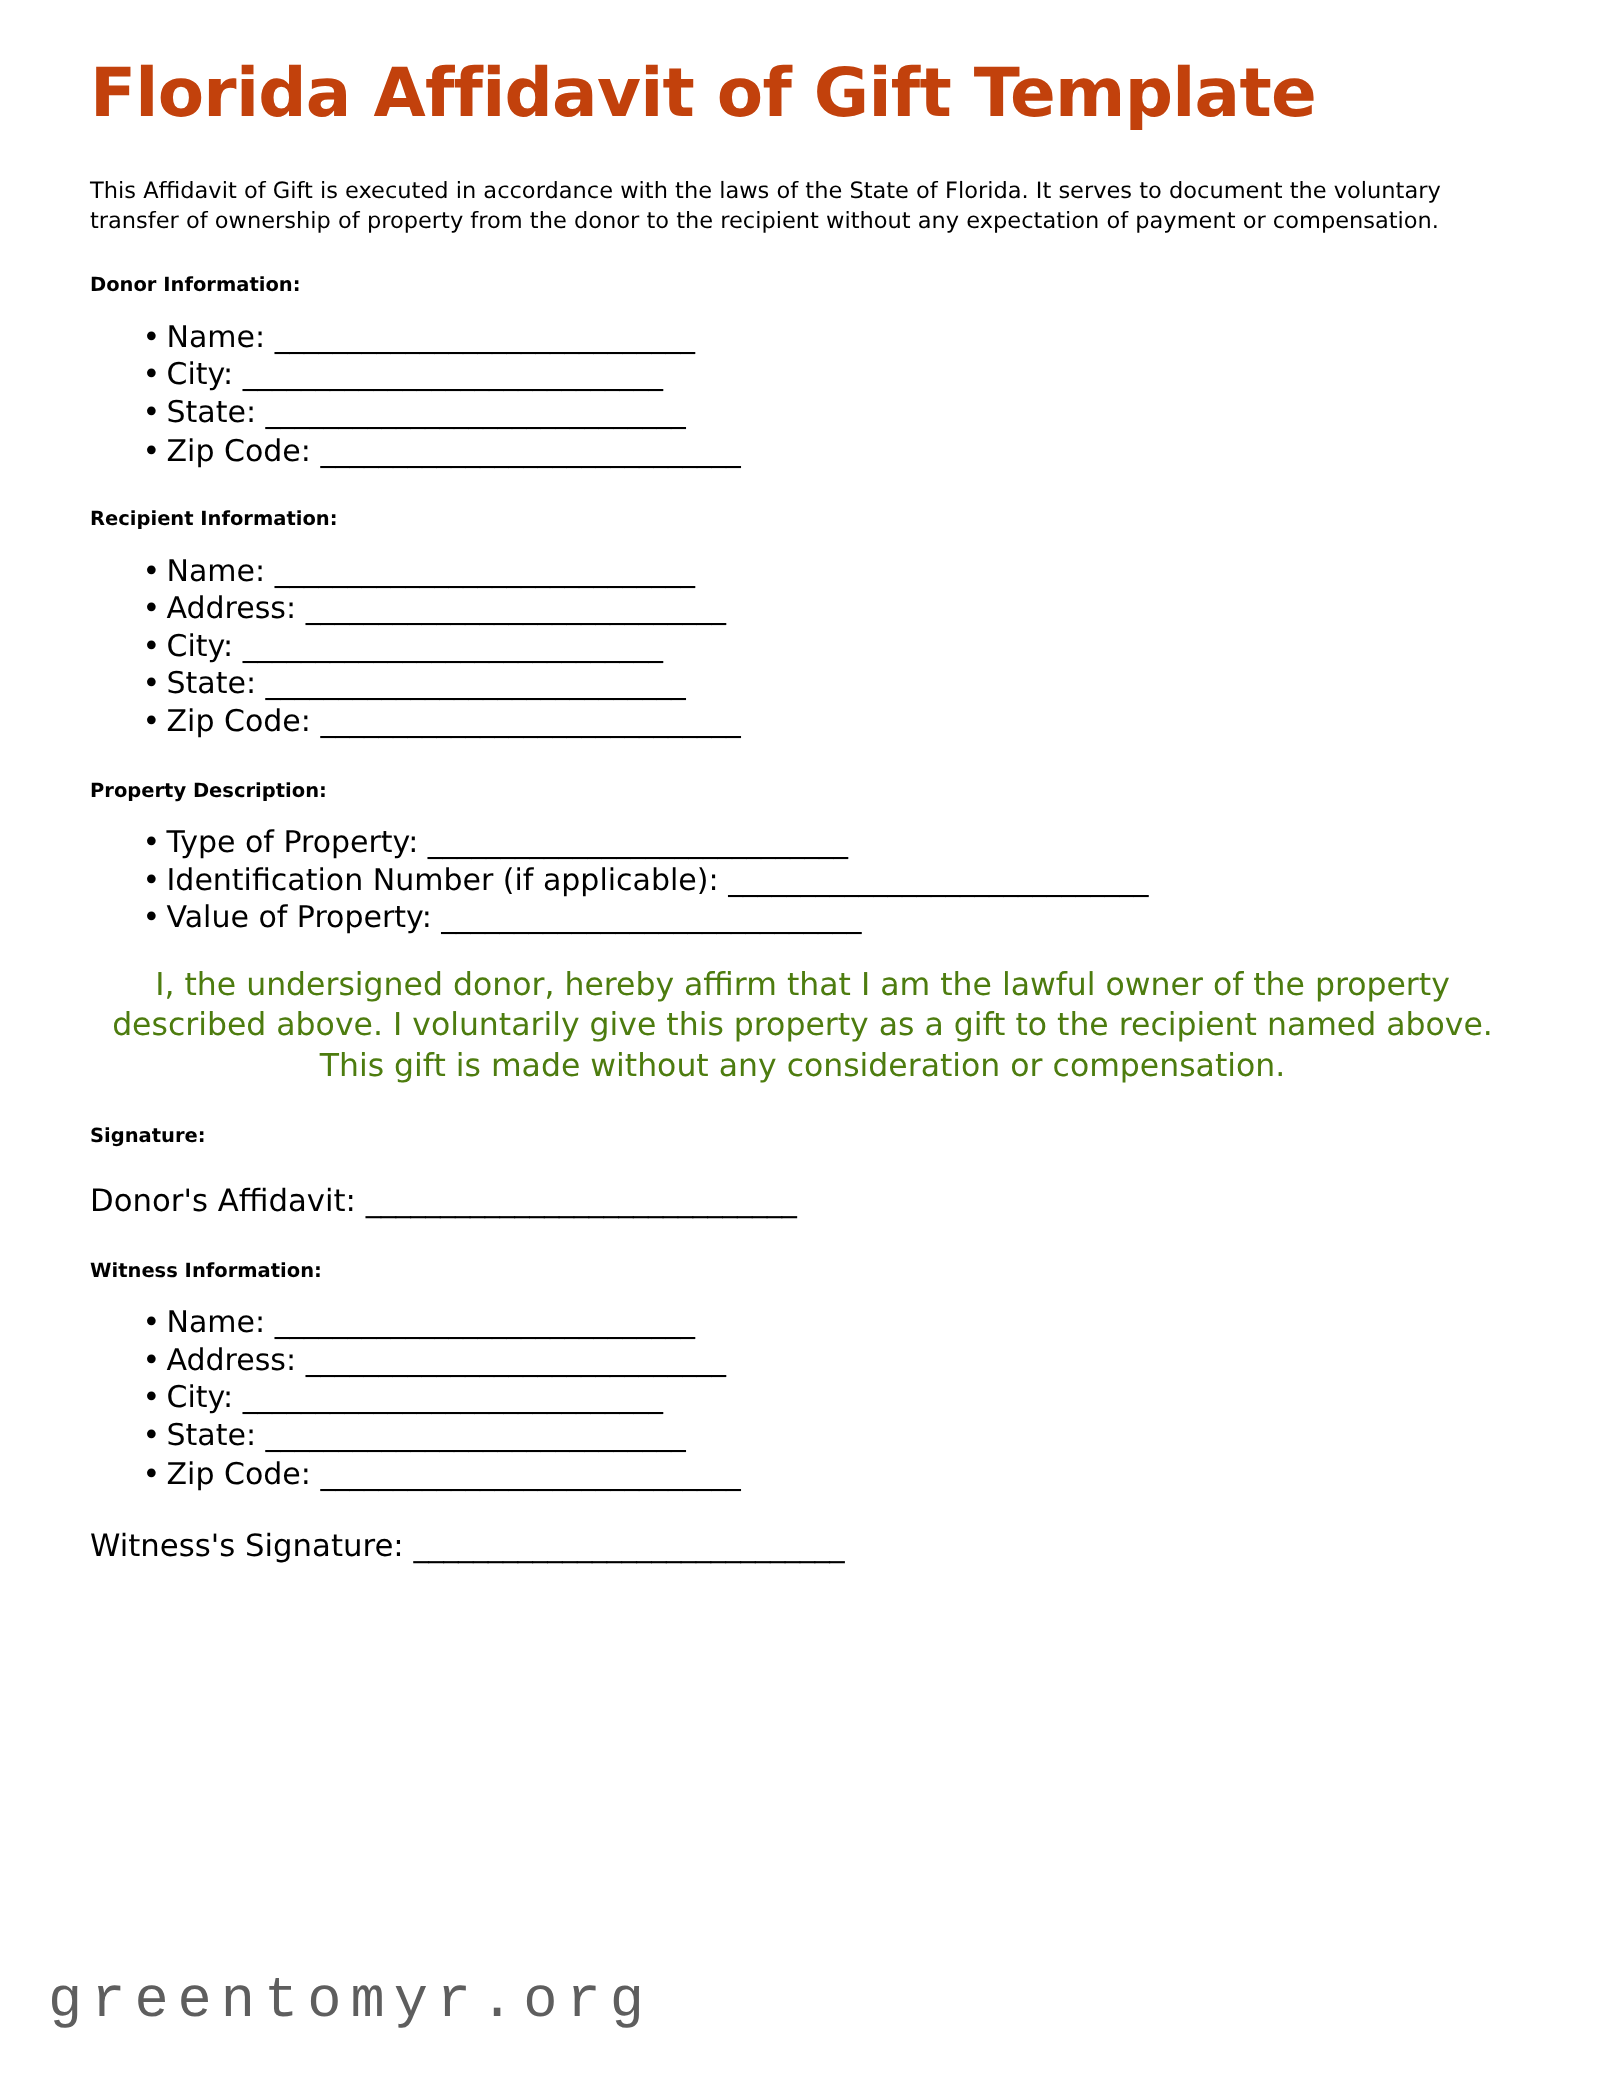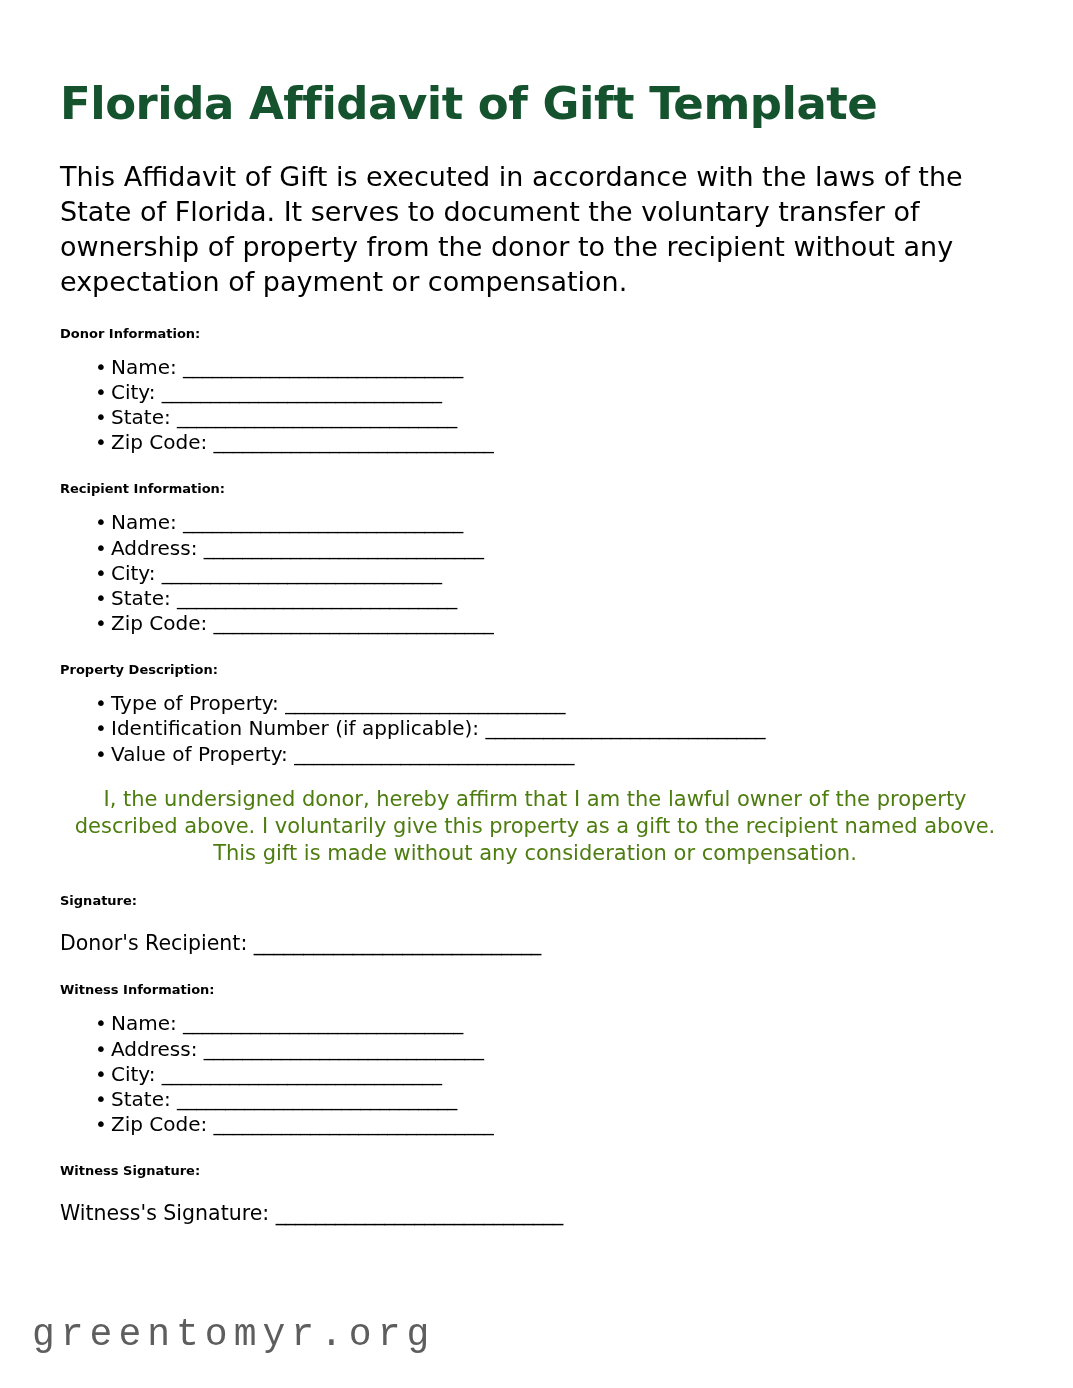--- a/index.html
+++ b/index.html
@@ -25,26 +25,26 @@
     box-sizing: border-box;
     padding: 0 60px;
   }
 
   .doc-title {
     font-size: 45px;
     font-weight: bold;
     letter-spacing: -0.5px;
     line-height: 1.05;
     margin: 0;
-    padding-top: 80px;
-    color: #14532d;
+    padding-top: 38px;
+    color: #c2410c;
   }
 
   .intro-para {
-    font-size: 27px;
+    font-size: 15px;
     line-height: 1.29;
     margin: 0;
     padding-top: 33px;
     max-width: 950px;
     color: #000;
   }
 
   .section-heading {
     font-size: 13px;
     font-weight: bold;
@@ -190,21 +190,21 @@
       <span class="bullet">•</span>
       <span>Value of Property:</span>
       <span class="rule">_____________________________</span>
     </li>
   </ul>
 
   <p class="body-para">I, the undersigned donor, hereby affirm that I am the lawful owner of the property described above. I voluntarily give this property as a gift to the recipient named above. This gift is made without any consideration or compensation.</p>
 
   <h2 class="section-heading">Signature:</h2>
   <p class="sig-line">
-    <span>Donor's Recipient:</span>
+    <span>Donor's Affidavit:</span>
     <span class="rule">_____________________________</span>
   </p>
 
   <h2 class="section-heading">Witness Information:</h2>
   <ul class="field-list">
     <li>
       <span class="bullet">•</span>
       <span>Name:</span>
       <span class="rule">_____________________________</span>
     </li>
@@ -223,21 +223,20 @@
       <span>State:</span>
       <span class="rule">_____________________________</span>
     </li>
     <li>
       <span class="bullet">•</span>
       <span>Zip Code:</span>
       <span class="rule">_____________________________</span>
     </li>
   </ul>
 
-  <h2 class="section-heading">Witness Signature:</h2>
   <p class="sig-line">
     <span>Witness's Signature:</span>
     <span class="rule">_____________________________</span>
   </p>
 
 </div>
 
 <div class="watermark">greentomyr.org</div>
 
 </body></html>

